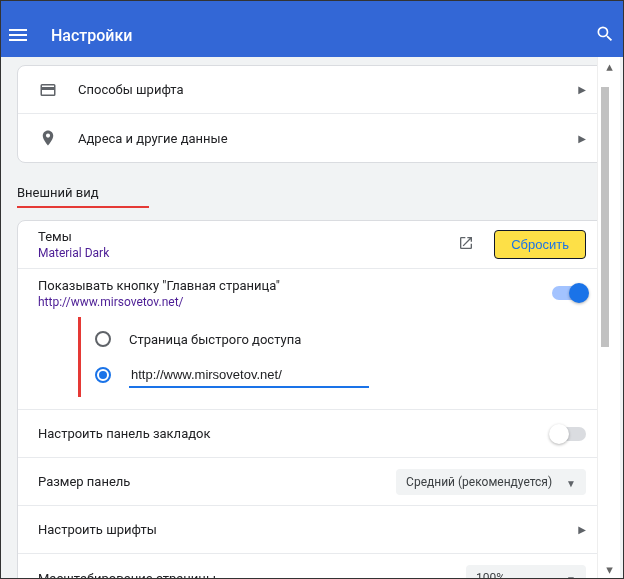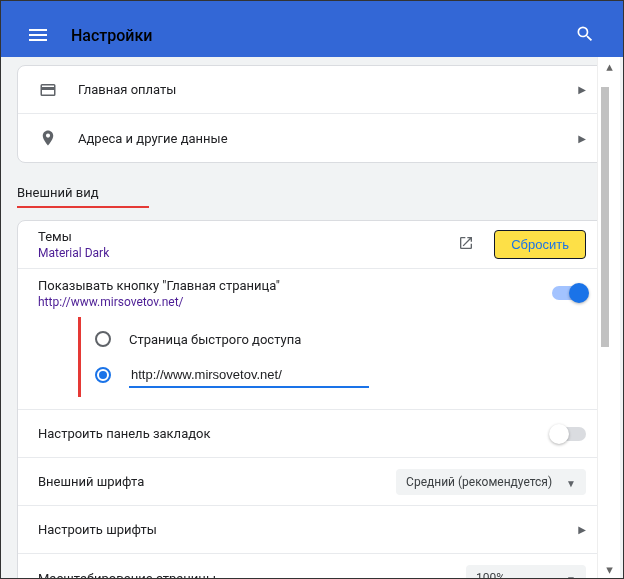--- a/index.html
+++ b/index.html
@@ -12,22 +12,22 @@
     overflow: hidden;
     border: 1px solid #333;
     position: relative;
     color: #202124;
   }
   .topbar {
     height: 68px;
     background: #3367d6;
     display: flex;
     align-items: center;
-    padding: 0 28px;
-    color: #000000;
+    padding: 0 8px;
+    color: #ffffff;
   }
   .hamburger {
     display: flex; flex-direction: column; justify-content: space-between;
     width: 18px; height: 12px; cursor: pointer;
   }
   .hamburger span { display:block; height:2px; background:#fff; }
   .title { margin-left: 24px; font-size: 16px; font-weight: 500; }
   .spacer { flex: 1; }
   .search-icon svg { width: 20px; height: 20px; fill:#fff; }
   .content {
@@ -130,21 +130,21 @@
 <div class="content">
 
   
   <div class="card" style="margin-top:8px;">
     <div class="row">
       <div class="lead-icon">
         <svg viewBox="0 0 24 24" width="18" height="18">
             <path fill="#5f6368" d="M20 4H4a2 2 0 00-2 2v12a2 2 0 002 2h16a2 2 0 002-2V6a2 2 0 00-2-2zm0 14H4v-6h16v6zm0-10H4V6h16v2z"></path>
           </svg>
       </div>
-      <div class="label">Главная оплаты</div>
+      <div class="label">Способы шрифта</div>
       <div class="chev">▶</div>
     </div>
     <div class="row">
       <div class="lead-icon">
         <svg viewBox="0 0 24 24" width="18" height="18">
             <path fill="#5f6368" d="M12 2C8.13 2 5 5.13 5 9c0 5.25 7 13 7 13s7-7.75 7-13c0-3.87-3.13-7-7-7zm0 9.5A2.5 2.5 0 1112 6a2.5 2.5 0 010 5.5z"></path>
           </svg>
       </div>
       <div class="label">Адреса и другие данные</div>
       <div class="chev">▶</div>
@@ -195,21 +195,21 @@
     </div>
 
     <div class="row plain-row">
       <div class="label">Настроить панель закладок</div>
       <div class="switch off">
           <div class="knob"></div>
         </div>
     </div>
 
     <div class="row plain-row">
-      <div class="label">Внешний шрифта</div>
+      <div class="label">Размер панель</div>
       <div class="select-box">
         <span>Средний (рекомендуется)</span>
         <span class="arrow-d">▼</span>
       </div>
     </div>
 
     <div class="row plain-row">
       <div class="label">Настроить шрифты</div>
       <div class="chev">▶</div>
     </div>

